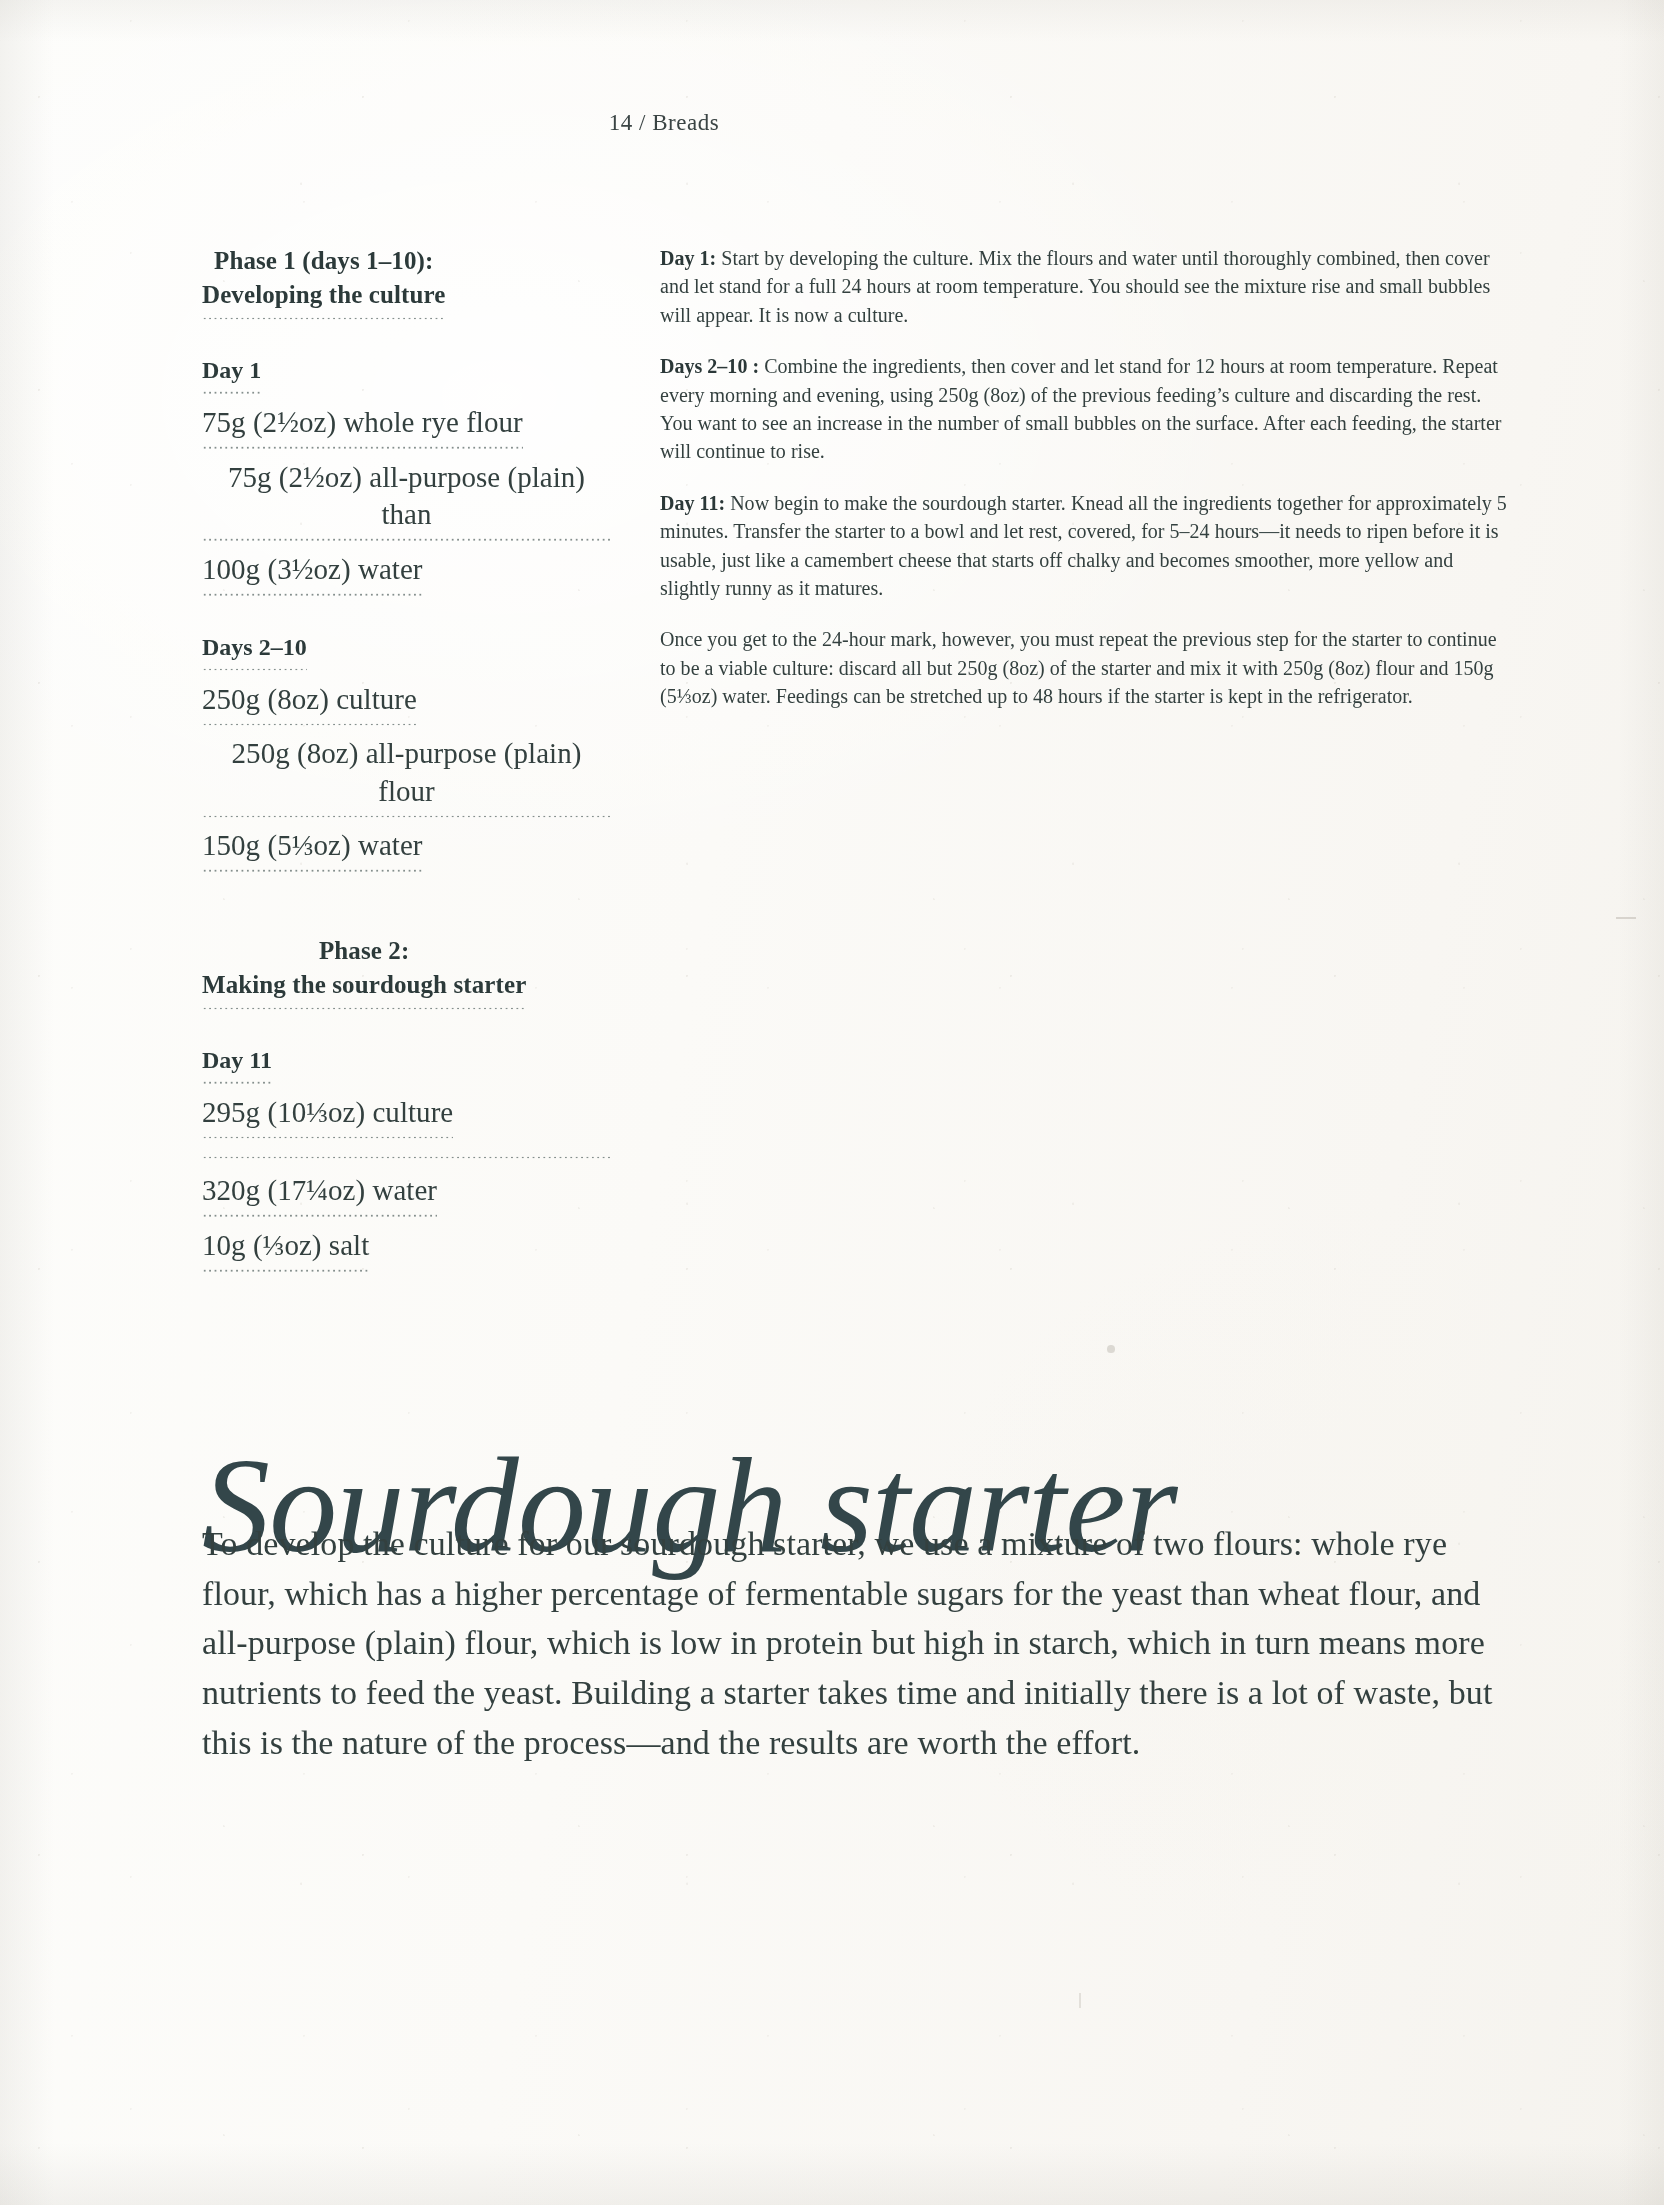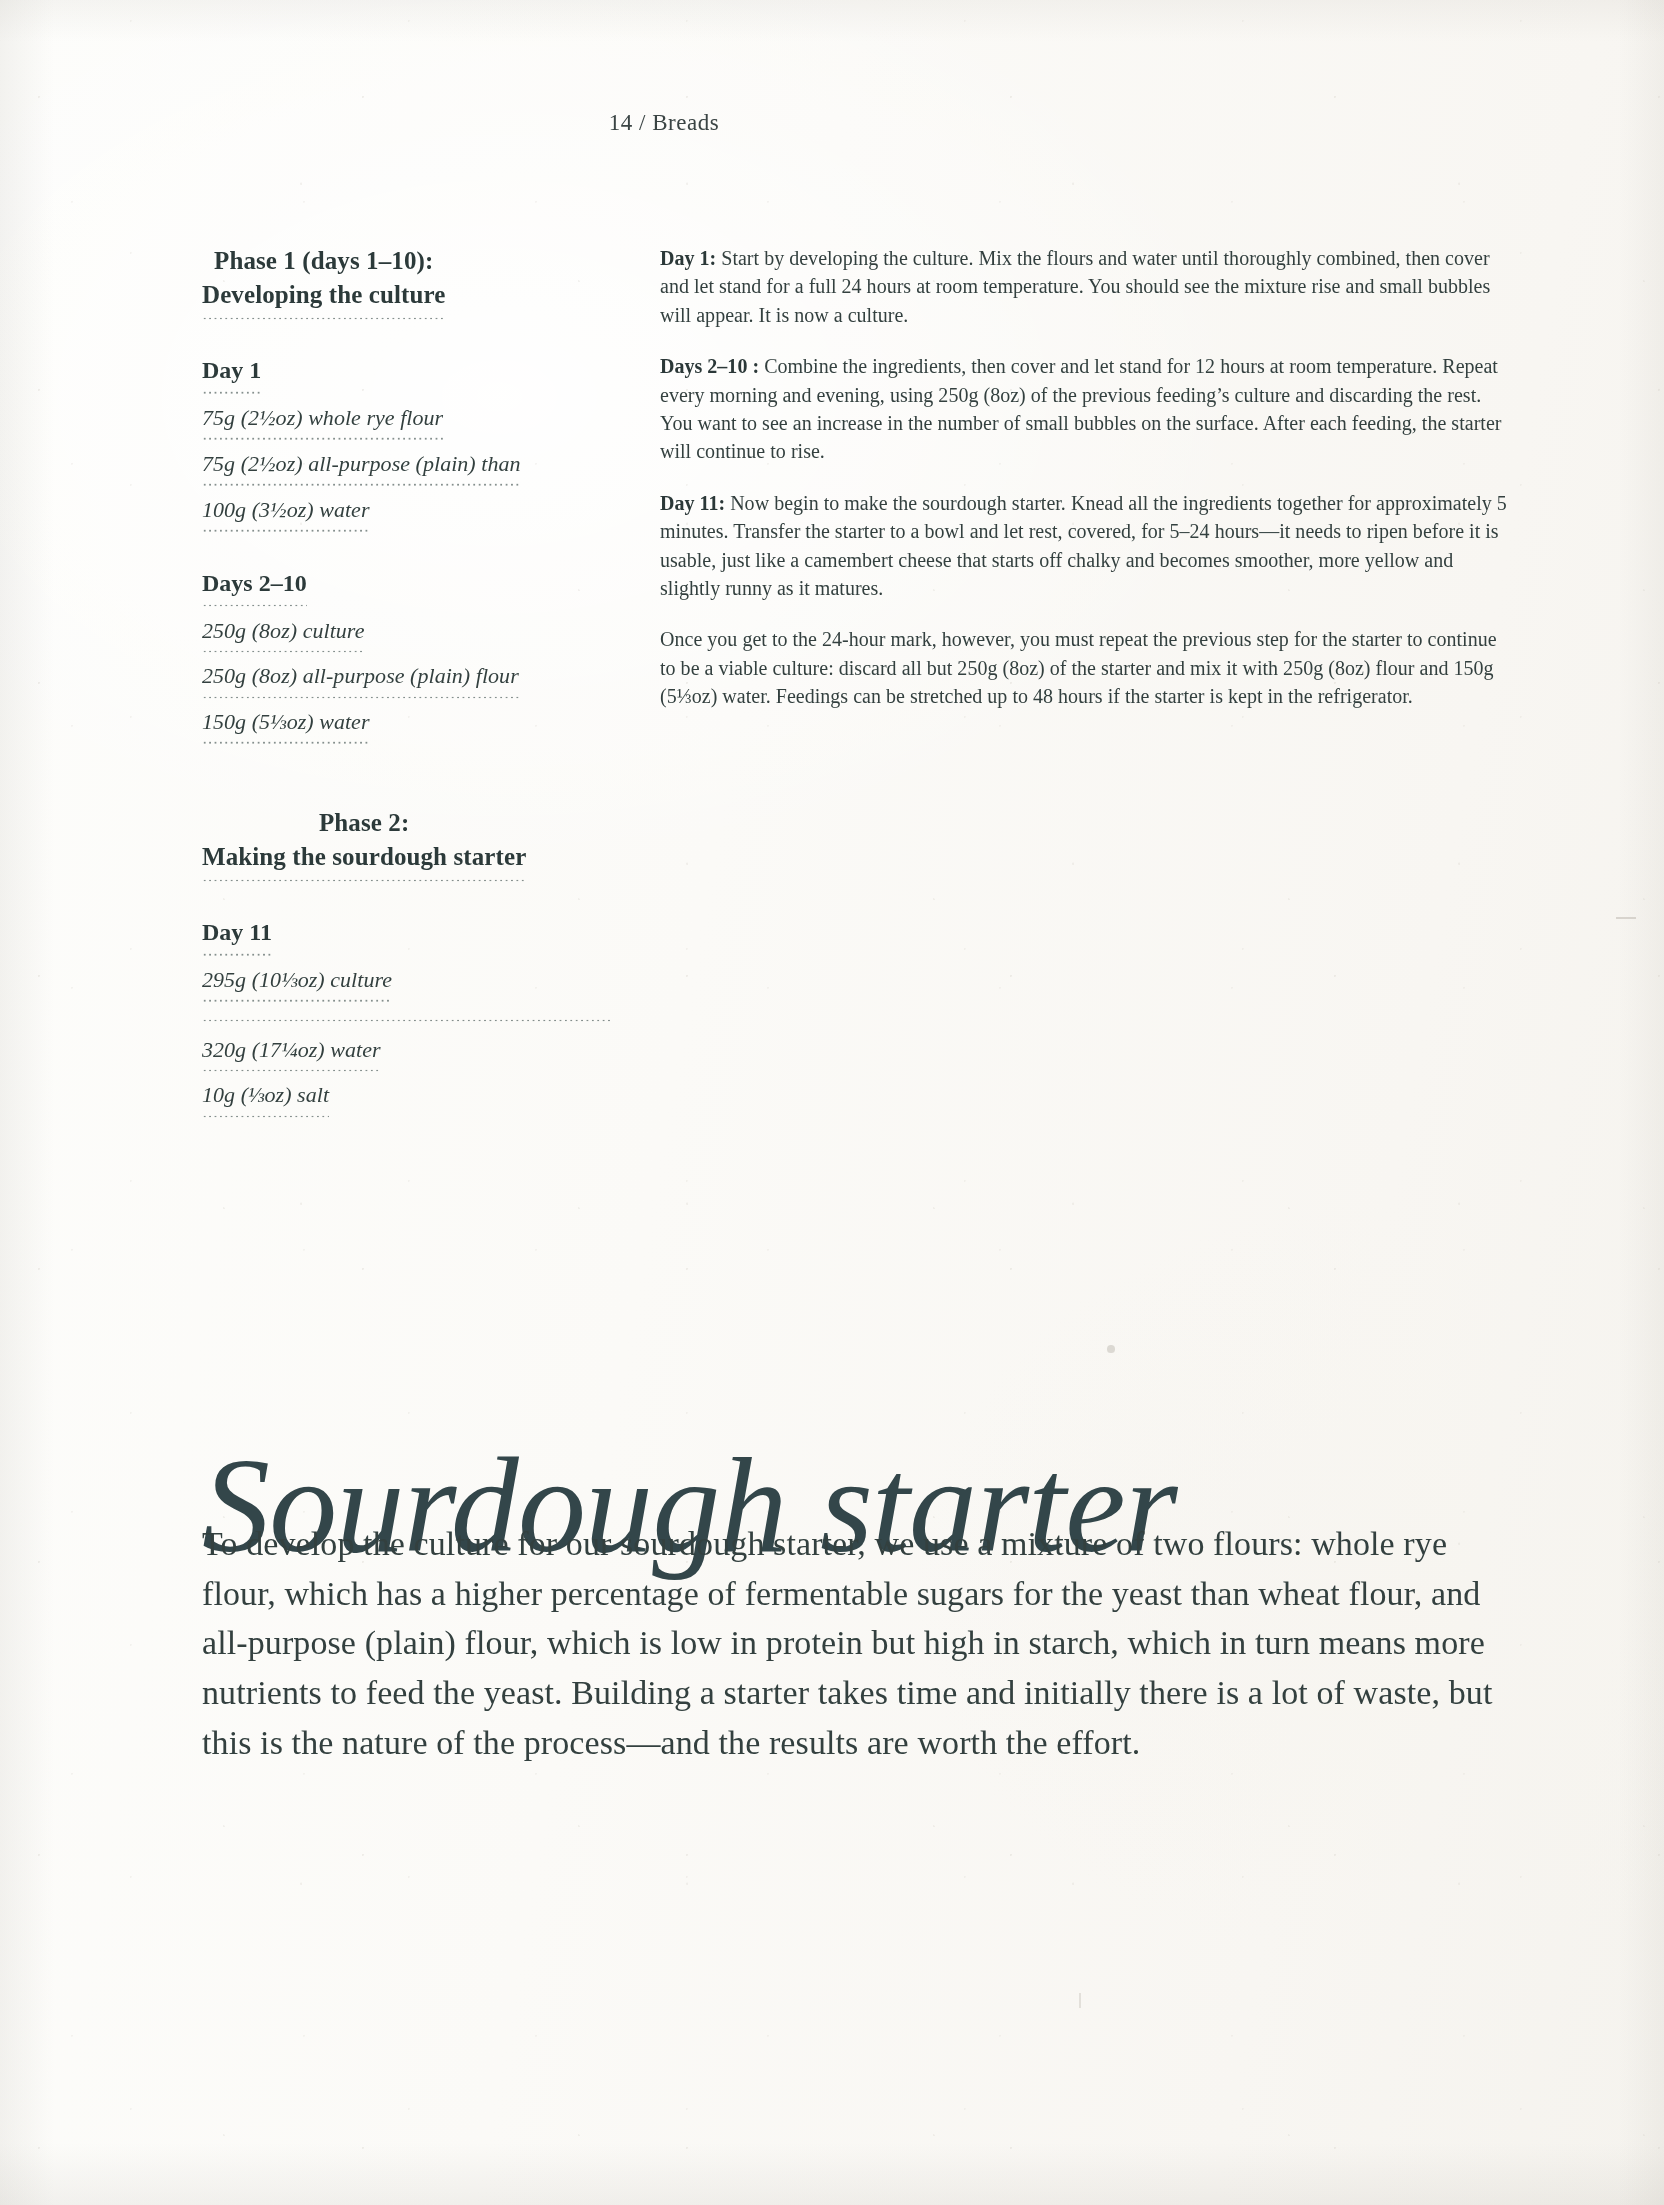--- a/index.html
+++ b/index.html
@@ -81,25 +81,24 @@
     letter-spacing: 0.1px;
     color: #2c3a3a;
   }
   .sub-head {
     font-weight: bold;
     font-size: 24px;
     line-height: 1.3;
     color: #2c3a3a;
   }
   .ing-line {
-    font-size: 22px;
+    font-size: 29px;
     line-height: 1.28;
     color: #33403f;
     letter-spacing: 0.04px;
-    font-style: italic;
   }
   
   .rule-wrap { display: block; }
   .dotted {
     display: inline-block;
     max-width: 100%;
     text-align: center;
   }
   .dotted > .txt { display: block; }
   .dotted > .dots {

